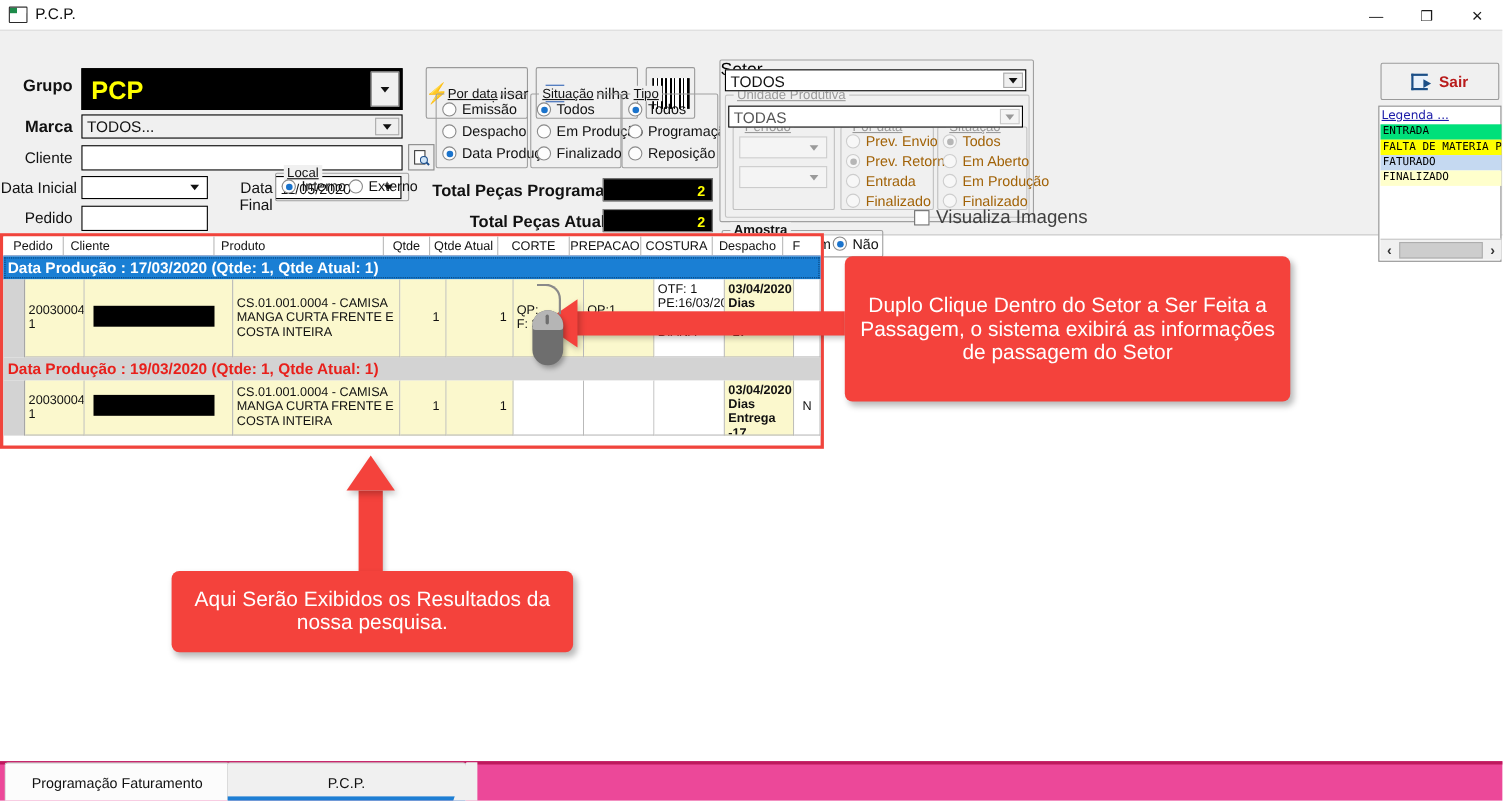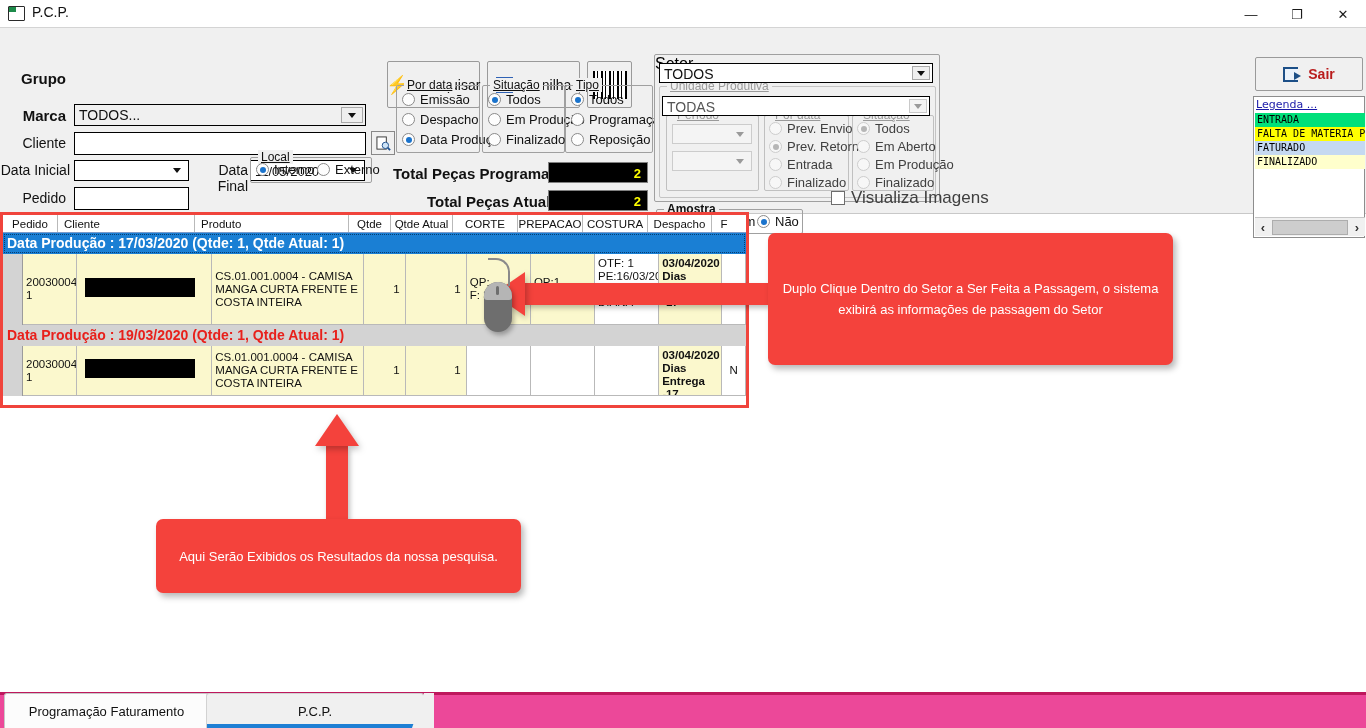--- a/index.html
+++ b/index.html
@@ -117,21 +117,21 @@
     display:flex; align-items:center; gap:5px;
   }
   .radio .dot {
     width:13px;height:13px;border-radius:50%;
     border:1px solid #8a8a8a; background:#fdfdfd; flex:none;
     display:flex;align-items:center;justify-content:center;
   }
   .radio.on .dot::after{
     content:"";width:6px;height:6px;border-radius:50%;background:#1a73cc;
   }
-  .radio.dis { color:#404040; }
+  .radio.dis { color:#a16207; }
   .radio.dis .dot { border-color:#cdcdcd; background:#f7f7f7; }
   .radio.dis.on .dot::after{ background:#b6b6b6; }
 
   .checkbox {
     position:absolute; font-size:17px; color:#404040;
     display:flex; align-items:center; gap:6px;padding-left:19px;
   }
   .checkbox .box {
     width:14px;height:14px;border:1px solid #6d6d6d;background:#fff;flex:none;
   }
@@ -261,21 +261,21 @@
   .cell.num { text-align:right; padding-right:5px; }
   .cell.redacted-wrap { position:relative; }
   .redacted {
     position:absolute; left:8px; top:24px; width:110px; height:19px;
     background:#000;
   }
 
   
   .callout {
     position:absolute; background:#f4423c; color:#ffffff;
-    border-radius:7px; font-size:13px; line-height:21px;
+    border-radius:7px; font-size:19px; line-height:21px;
     text-align:center; display:flex; align-items:center;
     justify-content:center; padding:10px 14px;
     box-shadow:3px 4px 6px rgba(0,0,0,0.28);
   }
   #callout-1 { left:768px; top:233px; width:405px; height:132px; }
   #callout-2 { left:156px; top:519px; width:365px; height:74px; }
 
   .arrow-bar {
     position:absolute; background:#f4423c;
     box-shadow:2px 3px 5px rgba(0,0,0,0.25);
@@ -366,20 +366,26 @@
 
   <div class="lbl" style="left:0px; top:42px; width:66px; font-size:15px;">Grupo</div>
   <div class="lbl" style="left:0px; top:79px; width:66px; font-size:15px;">Marca</div>
   <div class="lbl norm" style="left:0px; top:107px; width:66px;">Cliente</div>
   <div class="lbl norm" style="left:-4px; top:134px; width:74px;">Data Inicial</div>
   <div class="lbl norm" style="left:190px; top:134px; width:58px;">Data Final</div>
   <div class="lbl norm" style="left:0px; top:162px; width:66px;">Pedido</div>
   <div class="lbl norm" style="left:0px; top:189px; width:66px;">Produto</div>
   <div class="lbl norm" style="left:186px; top:189px; width:62px;">Referência</div>
 
+  <div class="combo" id="grupo-combo">
+    <span id="grupo-value">PCP</span>
+    <span class="arrow">
+        <i class="tri-down"></i>
+      </span>
+  </div>
 
   <div class="combo" id="marca-combo">
     <span id="marca-value">TODOS...</span>
     <span class="arrow">
         <i class="tri-down"></i>
       </span>
   </div>
 
   <div class="fld" id="cliente-fld"></div>
   <div id="cliente-search">

